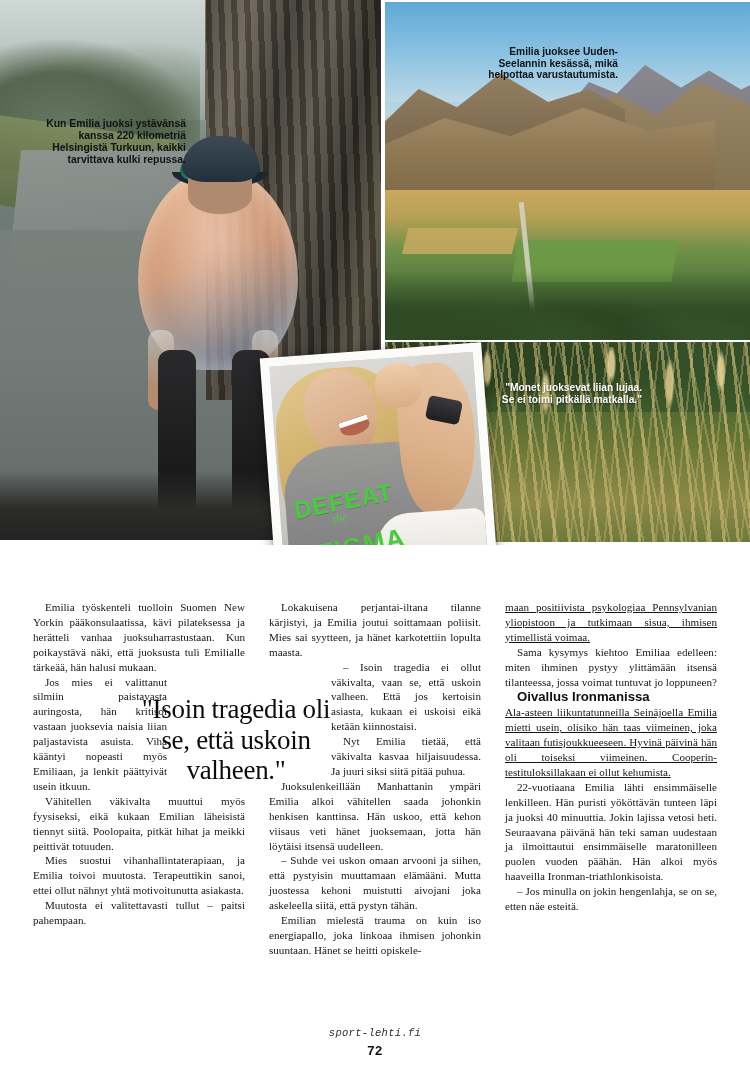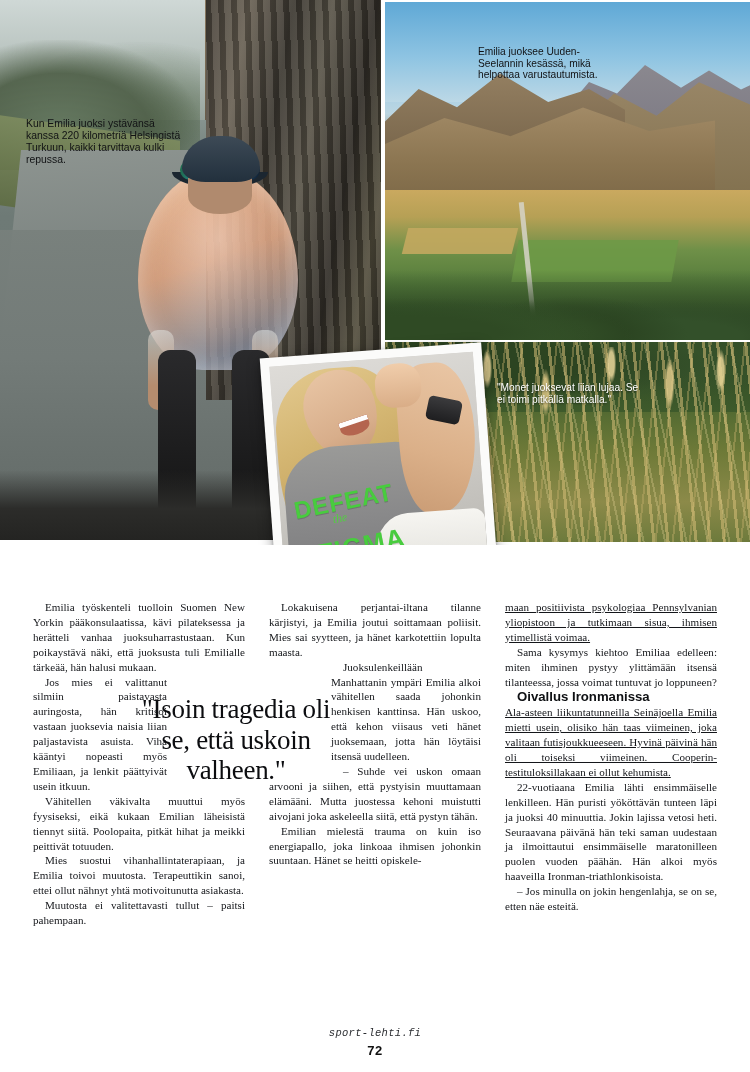--- a/index.html
+++ b/index.html
@@ -277,23 +277,24 @@
   .pp-towel {
     position:absolute; right: 0; bottom: 0; width: 110px; height: 58px;
     background: linear-gradient(180deg,#f6f5f1 0%, #e3e2dd 100%);
     border-radius: 30% 10% 0 0 / 60% 20% 0 0;
   }
 
   
   .cap {
     position: absolute;
     font-family: "Liberation Sans", sans-serif;
-    font-weight: 400;
+    font-weight: 700;
     line-height: 1.14;
     z-index: 7;
+    text-align: right;
   }
   .cap-dark { color: #111214; }
   .cap-light { color: #ffffff; text-shadow: 0 1px 2px rgba(0,0,0,.55); }
 
   .cap-rain { left: 26px; top: 118px; width: 160px; font-size: 10.4px; }
   .cap-valley { left: 478px; top: 46px; width: 140px; font-size: 10.2px; }
   .cap-grass { left: 497px; top: 382px; width: 145px; font-size: 10.2px; }
 
   
   .article {
@@ -460,20 +461,22 @@
       <div class="wrap-right"></div>
       <p>Jos mies ei valittanut silmiin paistavasta auringosta, hän kritisoi vastaan juoksevia naisia liian paljastavista asuista. Viha kääntyi nopeasti myös Emiliaan, ja lenkit päättyivät usein itkuun.</p>
       <p>Vähitellen väkivalta muuttui myös fyysiseksi, eikä kukaan Emilian läheisistä tiennyt siitä. Poolopaita, pitkät hihat ja meikki peittivät totuuden.</p>
       <p>Mies suostui vihanhallintaterapiaan, ja Emilia toivoi muutosta. Terapeuttikin sanoi, ettei ollut nähnyt yhtä motivoitunutta asiakasta.</p>
       <p>Muutosta ei valitettavasti tullut – paitsi pahempaan.</p>
     </div>
 
     <div class="col col2">
       <p class="first">Lokakuisena perjantai-iltana tilanne kärjistyi, ja Emilia joutui soittamaan poliisit. Mies sai syytteen, ja hänet karkotettiin lopulta maasta.</p>
       <div class="wrap-left"></div>
+      <p>– Isoin tragedia ei ollut väkivalta, vaan se, että uskoin valheen. Että jos kertoisin asiasta, kukaan ei uskoisi eikä ketään kiinnostaisi.</p>
+      <p>Nyt Emilia tietää, että väkivalta kasvaa hiljaisuudessa. Ja juuri siksi siitä pitää puhua.</p>
       <p>Juoksulenkeillään Manhattanin ympäri Emilia alkoi vähitellen saada johonkin henkisen kanttinsa. Hän uskoo, että kehon viisaus veti hänet juoksemaan, jotta hän löytäisi itsensä uudelleen.</p>
       <p>– Suhde vei uskon omaan arvooni ja siihen, että pystyisin muuttamaan elämääni. Mutta juostessa kehoni muistutti aivojani joka askeleella siitä, että pystyn tähän.</p>
       <p>Emilian mielestä trauma on kuin iso energiapallo, joka linkoaa ihmisen johonkin suuntaan. Hänet se heitti opiskele-</p>
     </div>
 
     <div class="col col3">
       <p class="noindent">maan positiivista psykologiaa Pennsylvanian yliopistoon ja tutkimaan sisua, ihmisen ytimellistä voimaa.</p>
       <p>Sama kysymys kiehtoo Emiliaa edelleen: miten ihminen pystyy ylittämään itsensä tilanteessa, jossa voimat tuntuvat jo loppuneen?</p>
       <p class="subhead">Oivallus Ironmanissa</p>
       <p class="noindent">Ala-asteen liikuntatunneilla Seinäjoella Emilia mietti usein, olisiko hän taas viimeinen, joka valitaan futisjoukkueeseen. Hyvinä päivinä hän oli toiseksi viimeinen. Cooperin-testituloksillakaan ei ollut kehumista.</p>

